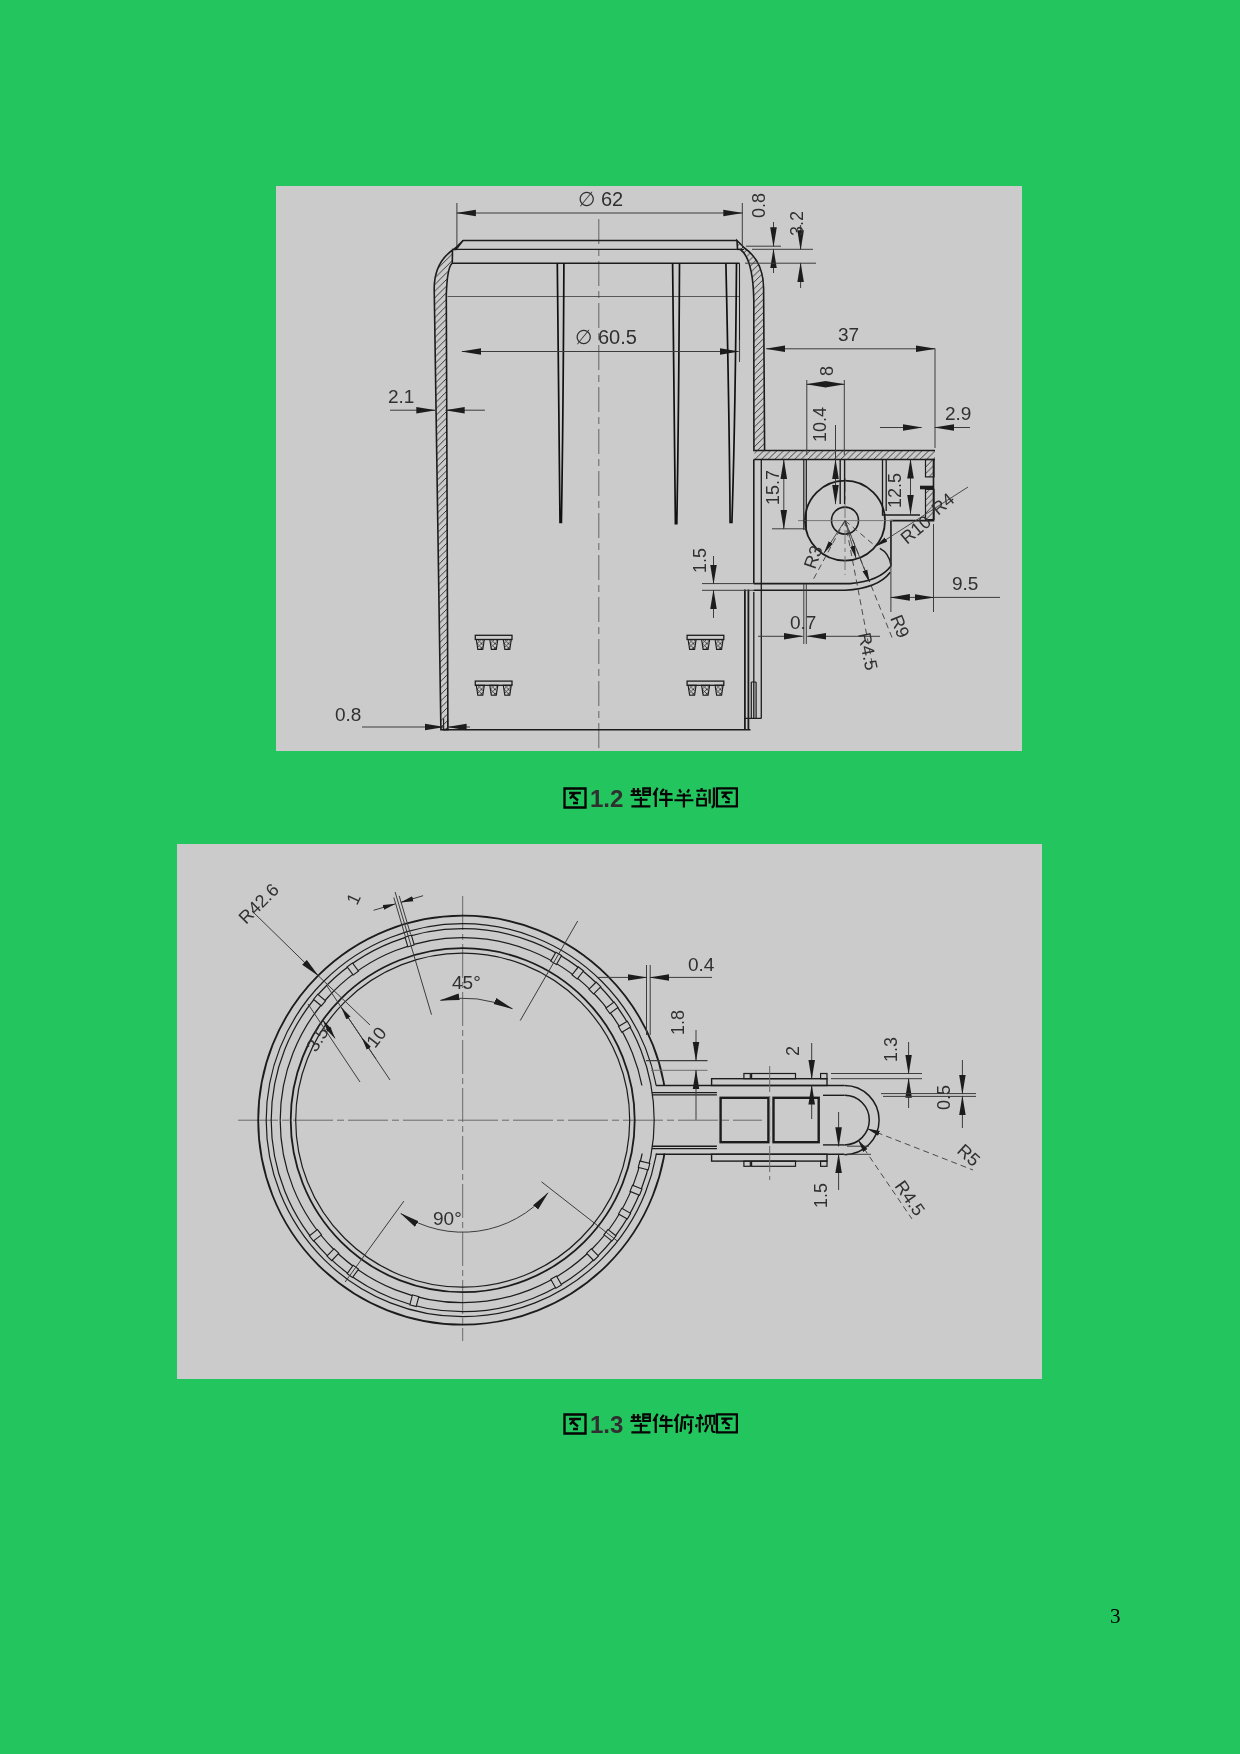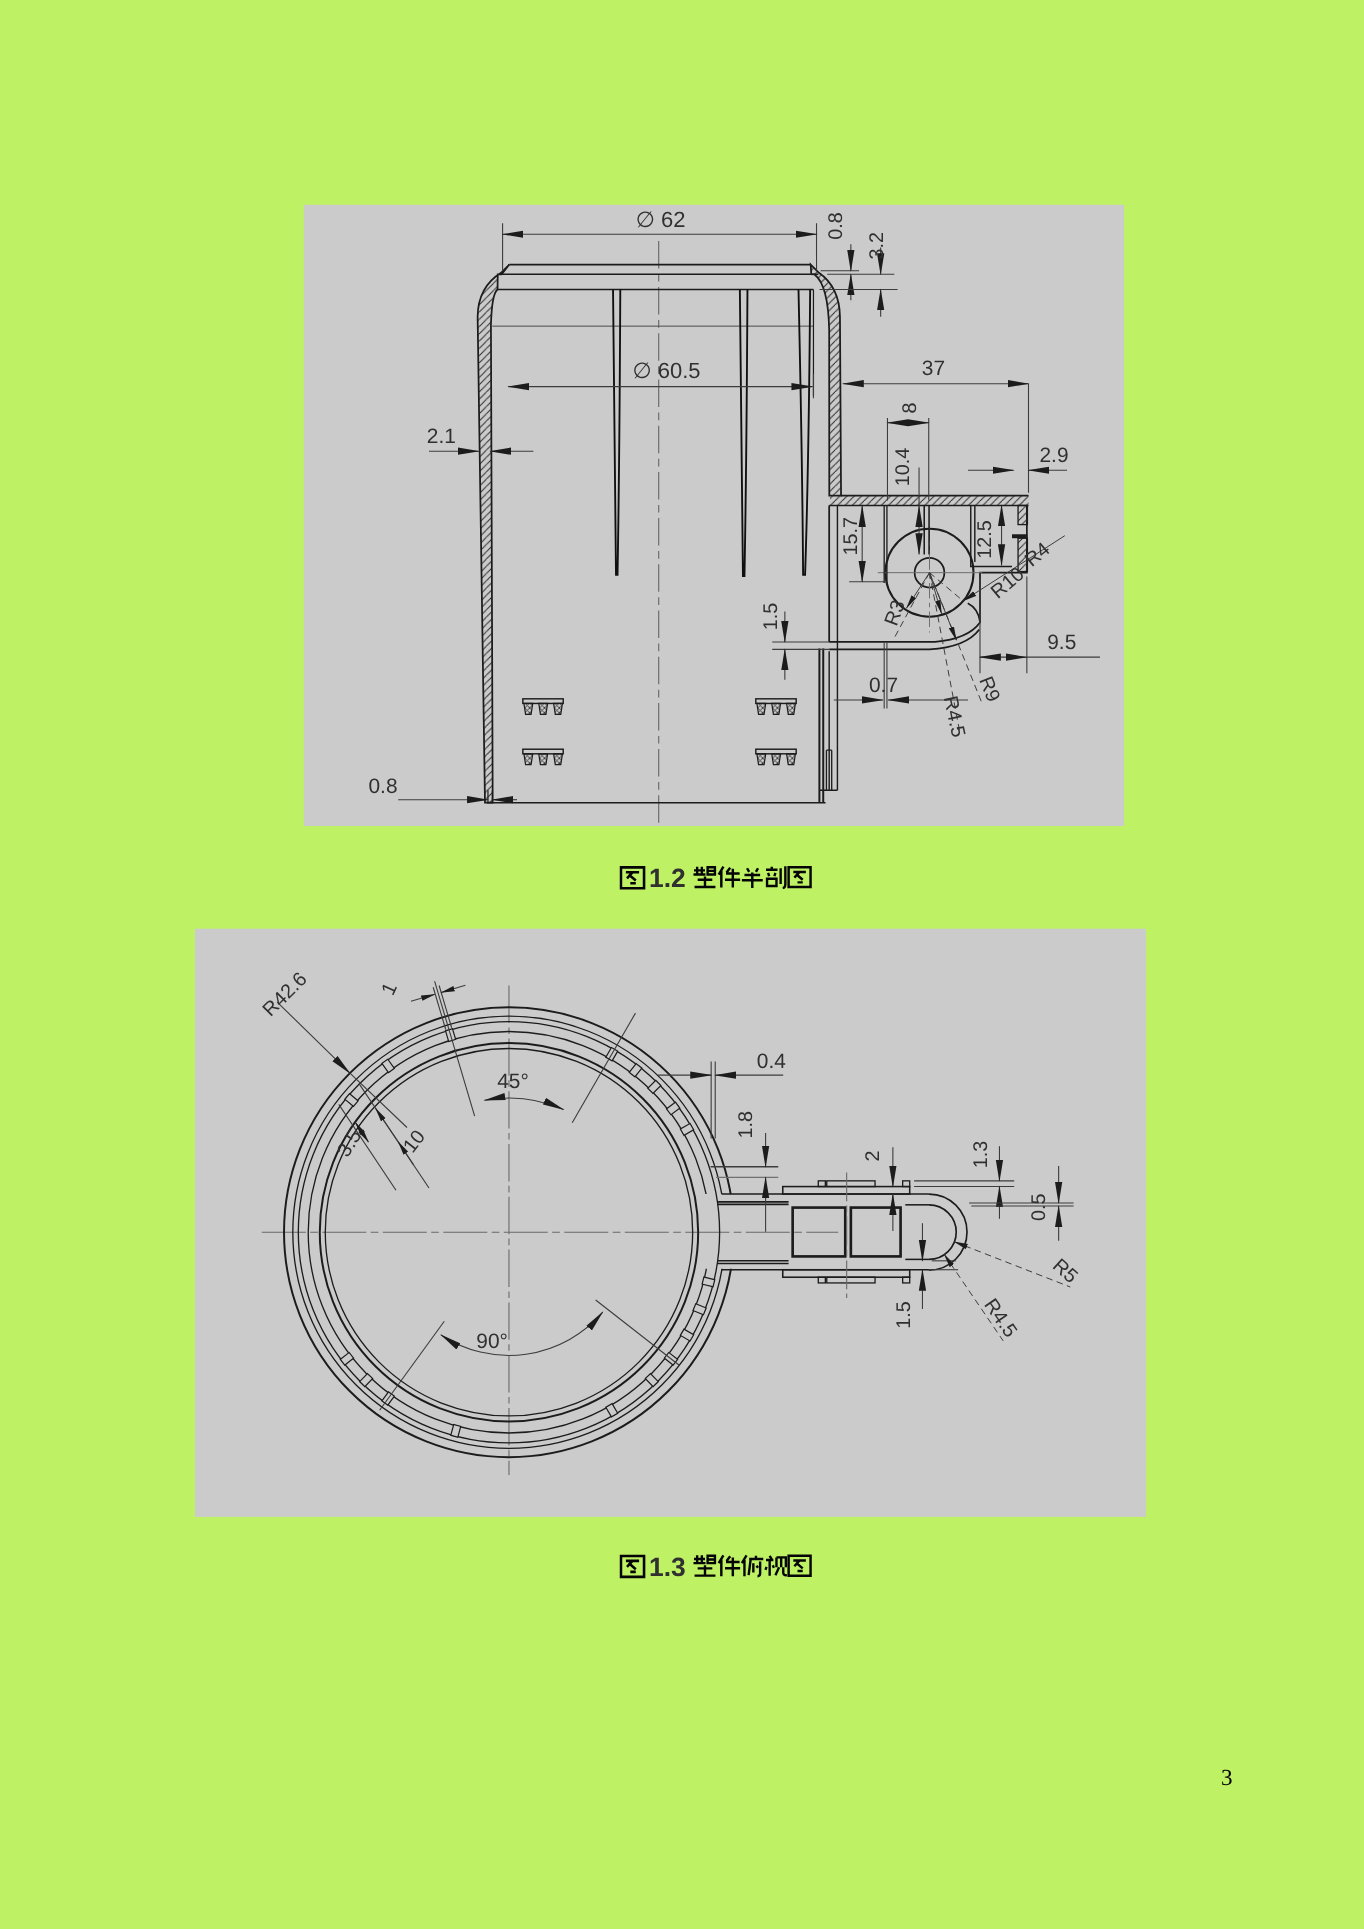--- a/index.html
+++ b/index.html
@@ -1,16 +1,16 @@
 <!DOCTYPE html>
 <html><head>
 <meta charset="utf-8">
 <style>
   html,body{margin:0;padding:0;background:#fff;}
-  #page{position:relative;width:1240px;height:1754px;background:#bef264;overflow:hidden;
+  #page{position:relative;width:1240px;height:1754px;background:#22c55e;overflow:hidden;
         font-family:"Liberation Sans",sans-serif;}
   svg{position:absolute;display:block;}
   text{font-family:"Liberation Sans",sans-serif;fill:#303030;}
 </style>
 </head>
 <body>
 <div id="page">
 
 <svg id="fig1" style="left:276px;top:186px" width="746" height="565" viewBox="276 186 746 565">
   <defs>

